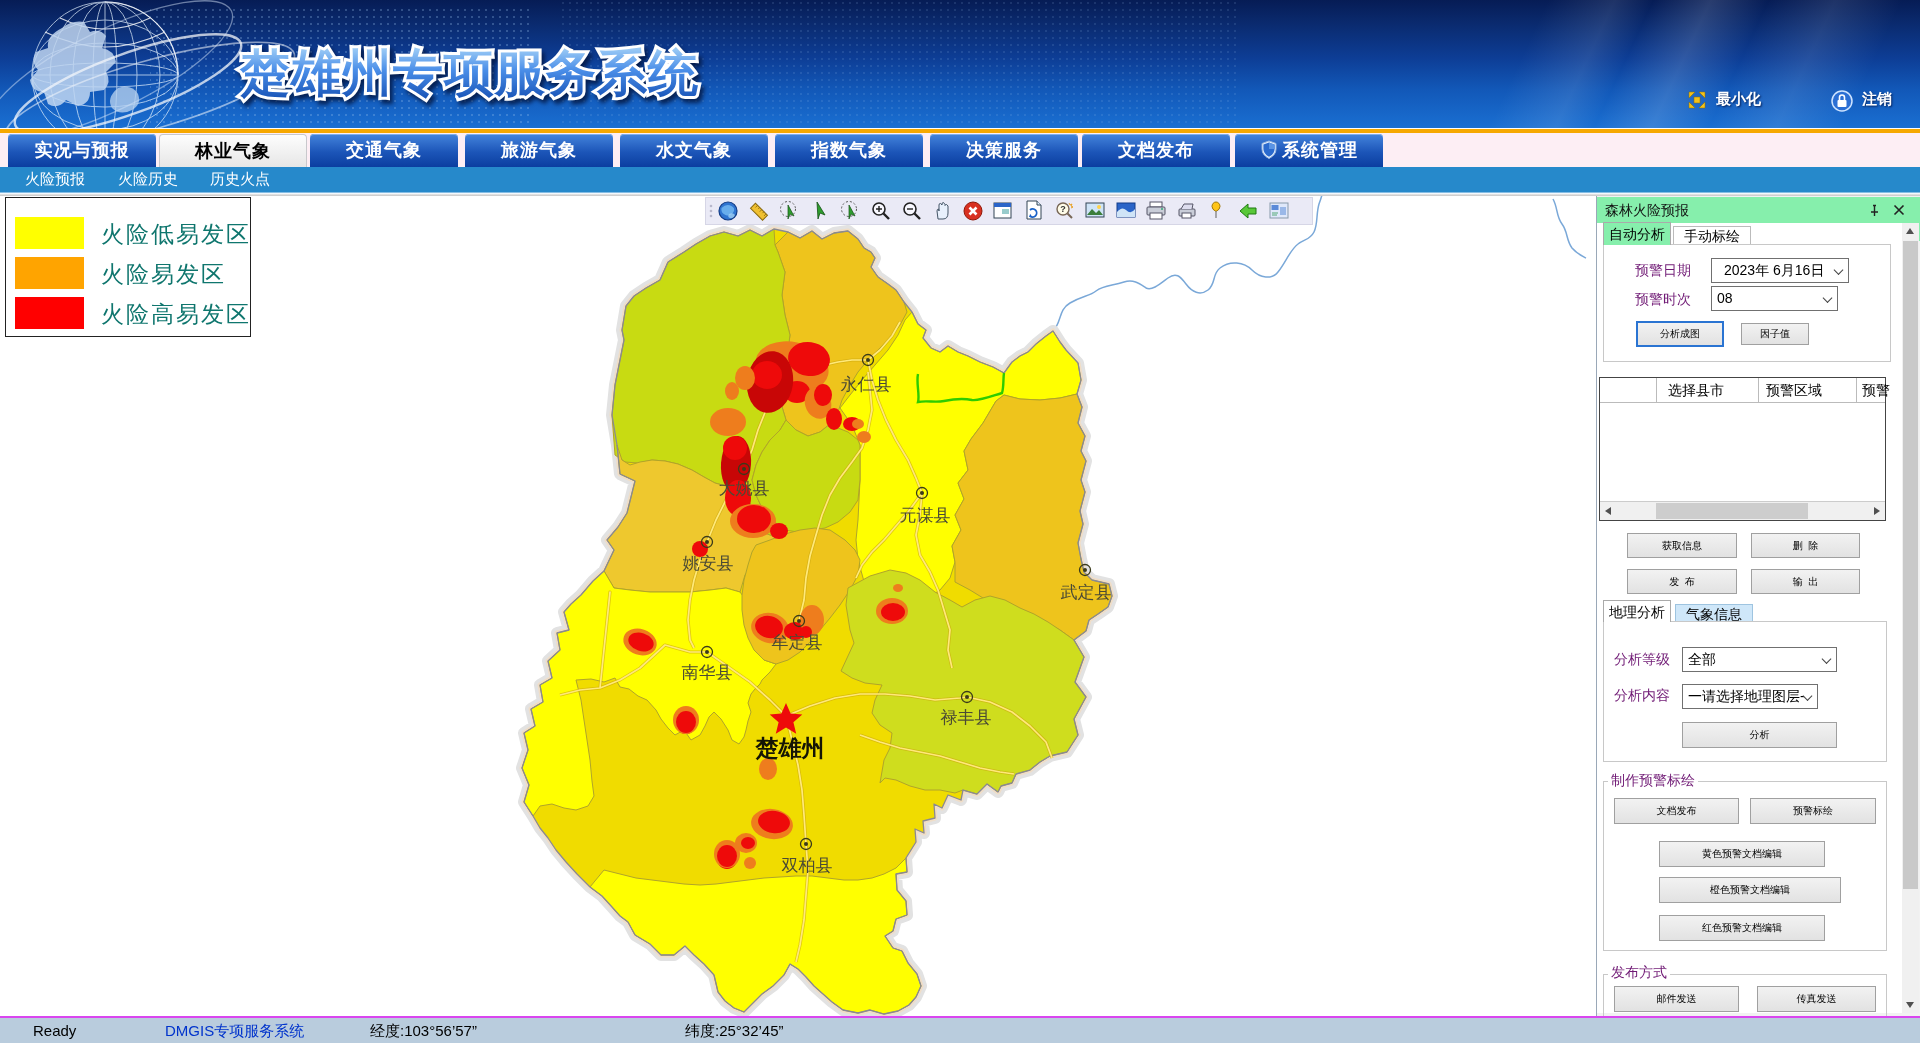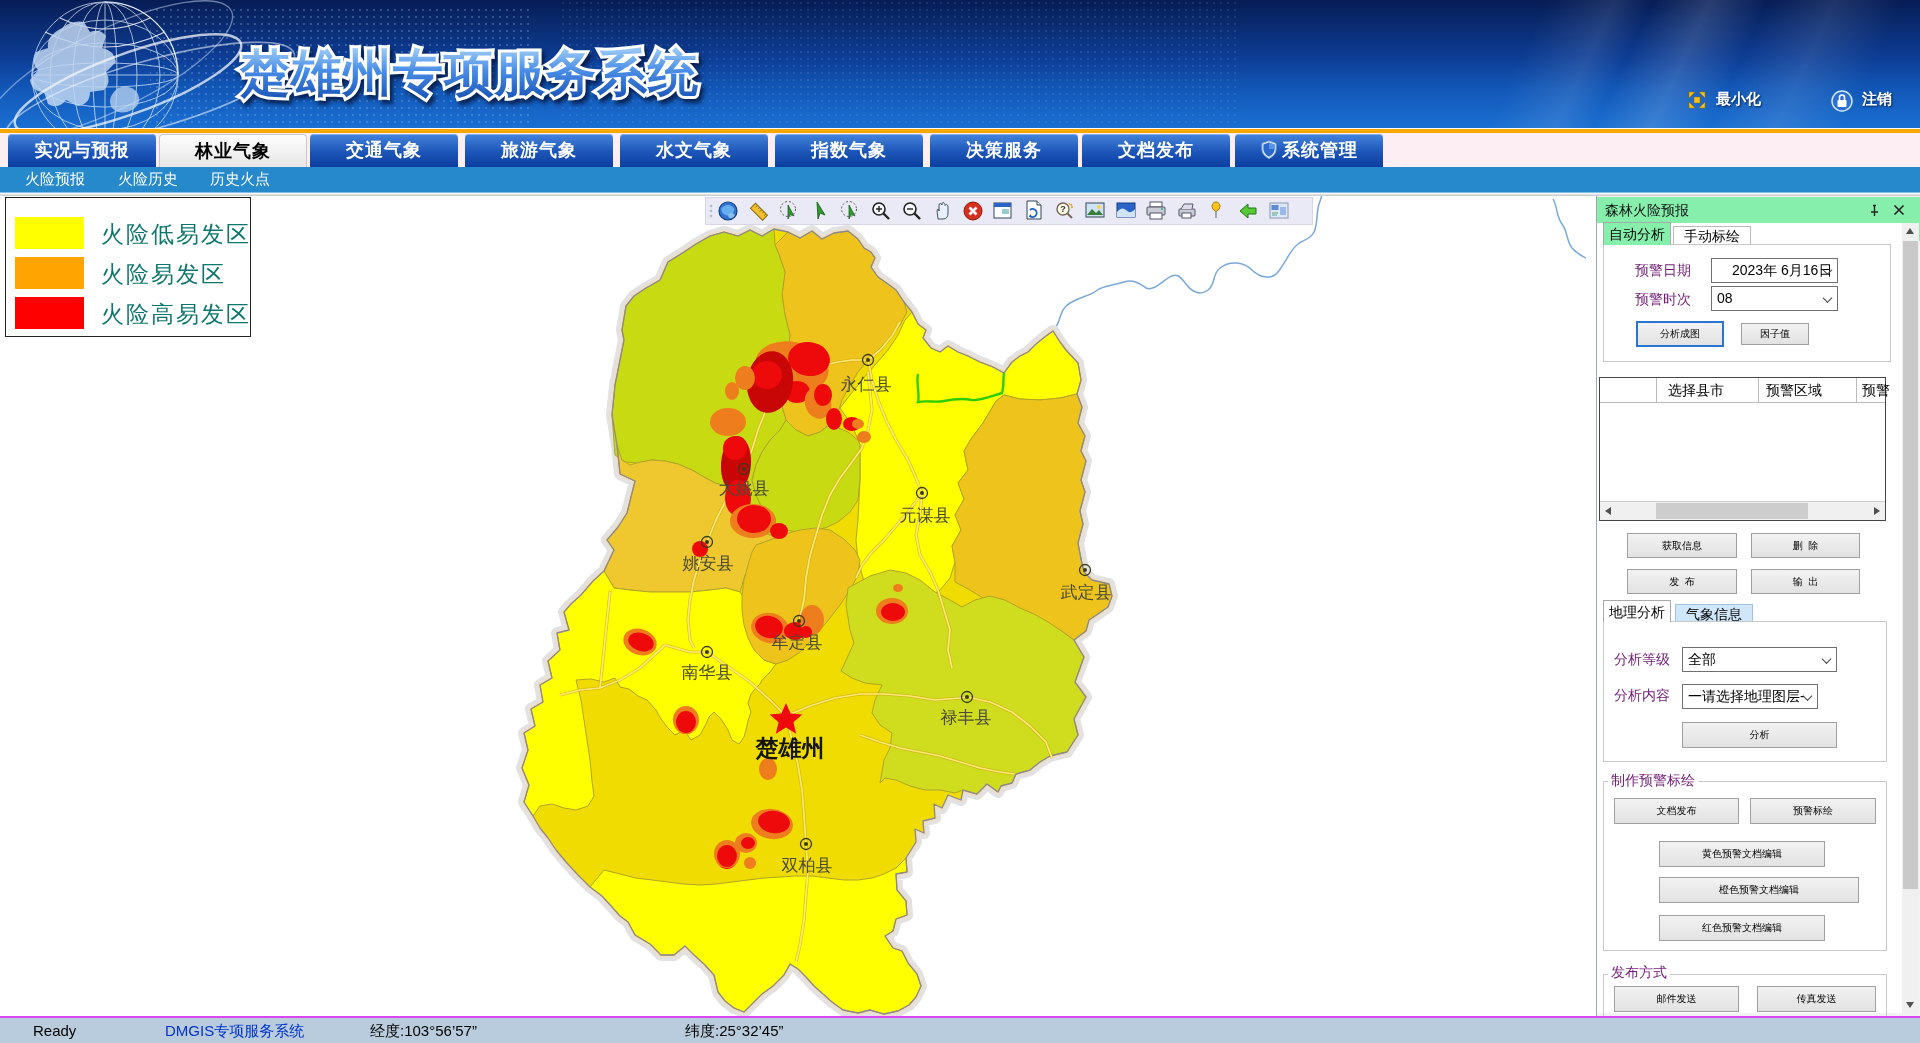--- a/index.html
+++ b/index.html
@@ -420,21 +420,21 @@
     <div style="position:absolute;left:0;bottom:0;width:17px;height:17px;background:#f0f0f0">
         <div style="position:absolute;left:4px;top:6px;width:0;height:0;border-left:4.5px solid transparent;border-right:4.5px solid transparent;border-top:6px solid #505050"></div>
       </div>
   </div>
 
   <div class="ptab" style="left:6px;top:26px;width:68px;height:23px;background:#86efac;border:1px solid #aaa;border-bottom:none;line-height:23px;z-index:2">自动分析</div>
   <div class="ptab" style="left:76px;top:30px;width:78px;height:19px;background:#fff;border:1px solid #bbb;border-bottom:none;line-height:18px">手动标绘</div>
 
   <div style="position:absolute;left:6px;top:48px;width:288px;height:118px;border:1px solid #c8c8c8;background:#fff"></div>
   <div class="lbl" style="left:38px;top:66px">预警日期</div>
-  <div class="combo" style="left:114px;top:62px;width:127px;height:25px;line-height:23px;padding-left:20px">2023年 6月16日<span class="arr"></span></div>
+  <div class="combo" style="left:114px;top:62px;width:138px;height:25px;line-height:23px;padding-left:12px">2023年 6月16日<span class="arr"></span></div>
   <div class="lbl" style="left:38px;top:95px">预警时次</div>
   <div class="combo" style="left:114px;top:90px;width:127px;height:25px;line-height:23px;padding-left:5px">08<span class="arr"></span></div>
   <div class="btn" style="left:40px;top:126px;width:86px;height:24px;line-height:22px;border:1px solid #2a74d2;box-shadow:0 0 0 1px #2a74d2">分析成图</div>
   <div class="btn" style="left:144px;top:127px;width:68px;height:22px;line-height:20px">因子值</div>
 
   <div style="position:absolute;left:2px;top:181px;width:287px;height:144px;border:1.5px solid #444;background:#fff">
     <div style="position:absolute;left:0;top:0;width:100%;height:25px;border-bottom:1px solid #bbb;font-size:14px">
       <span style="position:absolute;left:68px;top:4px">选择县市</span>
       <span style="position:absolute;left:166px;top:4px">预警区域</span>
       <span style="position:absolute;left:262px;top:4px;white-space:nowrap">预警</span>
@@ -462,21 +462,21 @@
   <div class="combo" style="left:85px;top:451px;width:155px;height:25px;line-height:23px;padding-left:5px">全部<span class="arr"></span></div>
   <div class="lbl" style="left:17px;top:491px">分析内容</div>
   <div class="combo" style="left:85px;top:488px;width:136px;height:25px;line-height:23px;padding-left:5px">一请选择地理图层-<span class="arr"></span></div>
   <div class="btn" style="left:85px;top:526px;width:155px;height:26px;line-height:24px">分析</div>
 
   <div style="position:absolute;left:6px;top:585px;width:284px;height:170px;border:1px solid #c8c8c8"></div>
   <div class="lbl" style="left:11px;top:576px;background:#fff;padding:0 3px">制作预警标绘</div>
   <div class="btn" style="left:17px;top:602px;width:125px;height:26px;line-height:24px">文档发布</div>
   <div class="btn" style="left:153px;top:602px;width:126px;height:26px;line-height:24px">预警标绘</div>
   <div class="btn" style="left:62px;top:645px;width:166px;height:26px;line-height:24px">黄色预警文档编辑</div>
-  <div class="btn" style="left:62px;top:681px;width:200px;height:26px;line-height:24px">橙色预警文档编辑</div>
+  <div class="btn" style="left:62px;top:681px;width:182px;height:26px;line-height:24px">橙色预警文档编辑</div>
   <div class="btn" style="left:62px;top:719px;width:166px;height:26px;line-height:24px">红色预警文档编辑</div>
 
   <div style="position:absolute;left:6px;top:778px;width:284px;height:42px;border:1px solid #c8c8c8;border-bottom:none"></div>
   <div class="lbl" style="left:11px;top:768px;background:#fff;padding:0 3px">发布方式</div>
   <div class="btn" style="left:17px;top:790px;width:125px;height:26px;line-height:24px">邮件发送</div>
   <div class="btn" style="left:160px;top:790px;width:119px;height:26px;line-height:24px">传真发送</div>
 </div>
 
 <div id="status">
   <span style="left:33px">Ready</span>

